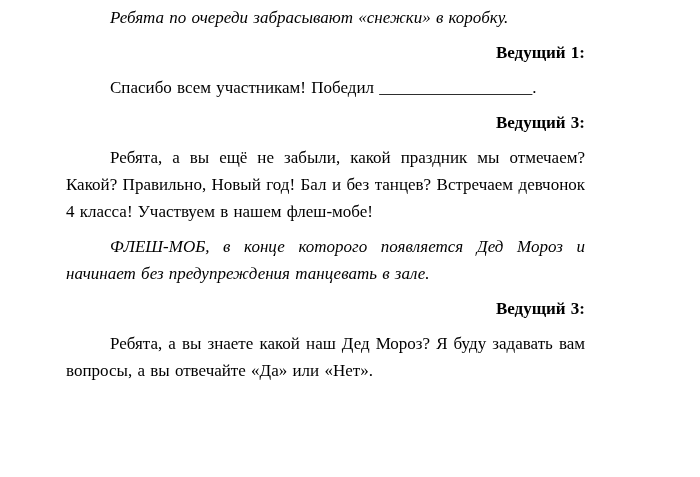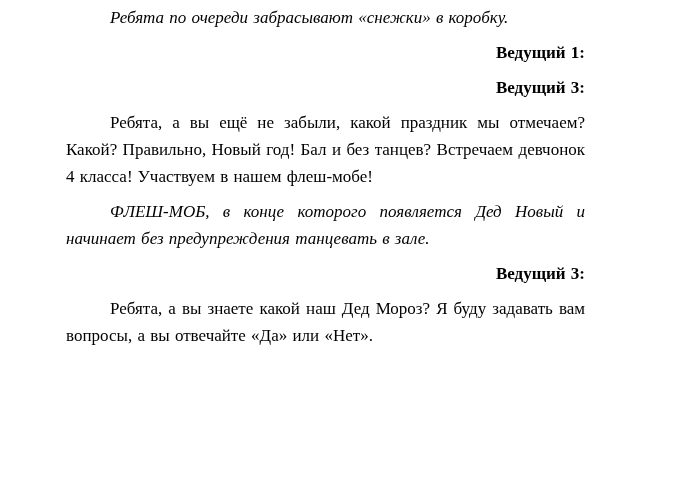--- a/index.html
+++ b/index.html
@@ -39,18 +39,19 @@
   .page p.single {
     text-align: left;
   }
 </style>
 </head>
 <body>
 
 <div class="page">
   <p class="italic single">Ребята по очереди забрасывают «снежки» в коробку.</p>
   <p class="speaker">Ведущий 1:</p>
+  <p class="single">Спасибо всем участникам! Победил __________________.</p>
   <p class="speaker">Ведущий 3:</p>
   <p>Ребята, а вы ещё не забыли, какой праздник мы отмечаем? Какой? Правильно, Новый год! Бал и без танцев? Встречаем девчонок 4 класса! Участвуем в нашем флеш-мобе!</p>
-  <p class="italic">ФЛЕШ-МОБ, в конце которого появляется Дед Новый и начинает без предупреждения танцевать в зале.</p>
+  <p class="italic">ФЛЕШ-МОБ, в конце которого появляется Дед Мороз и начинает без предупреждения танцевать в зале.</p>
   <p class="speaker">Ведущий 3:</p>
   <p>Ребята, а вы знаете какой наш Дед Мороз? Я буду задавать вам вопросы, а вы отвечайте «Да» или «Нет».</p>
 </div>
 
 </body></html>

